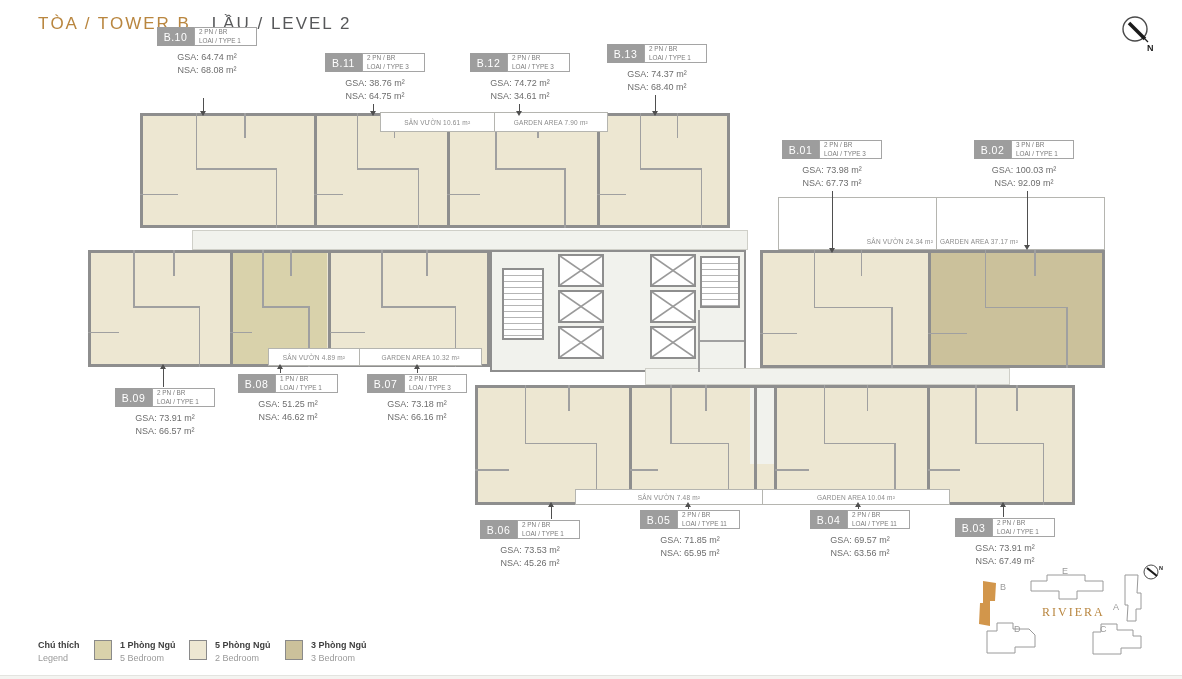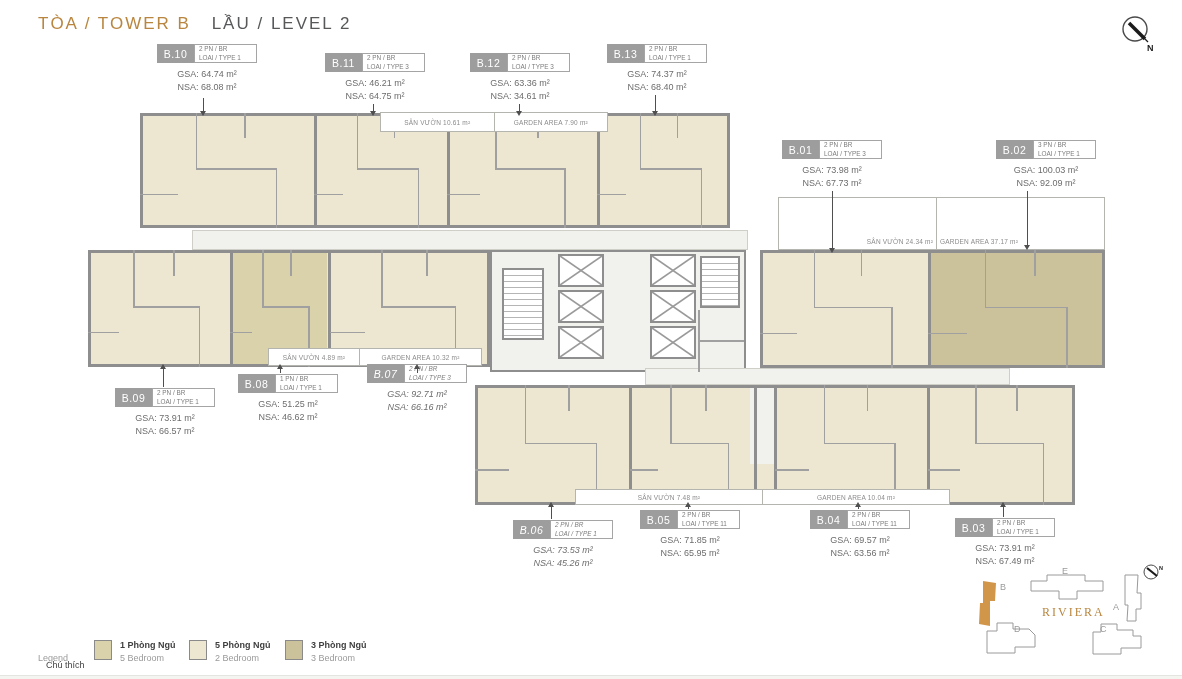--- a/index.html
+++ b/index.html
@@ -42,21 +42,21 @@
   .c-type{flex:1;background:#fff;border:1px solid #a5a5a5;color:#7c7c7c;font-size:6.4px;
           line-height:1.3;display:flex;flex-direction:column;justify-content:center;
           align-items:flex-start;padding-left:4px;text-align:left;box-sizing:border-box;}
   .c-metric{font-size:9px;color:var(--metric);margin-top:6px;white-space:nowrap;}
   .c-metric.n2{margin-top:3px;}
   .leader{position:absolute;width:1px;background:#4f4f4f;}
   .ah{position:absolute;width:0;height:0;border-left:3.5px solid transparent;border-right:3.5px solid transparent;}
   .ah.down{border-top:5px solid #4f4f4f;}
   .ah.up{border-bottom:5px solid #4f4f4f;}
   
-  .legend-title{position:absolute;left:46px;top:640px;font-size:9px;font-weight:normal;color:#3f3f3f;margin-top:20px;}
+  .legend-title{position:absolute;left:38px;top:640px;font-size:9px;font-weight:bold;color:#3f3f3f;}
   .legend-sub{position:absolute;left:38px;top:653px;font-size:9px;color:#9a9a9a;}
   .legend-item{position:absolute;top:640px;}
   .swatch{position:absolute;width:18px;height:20px;border:1px solid #8a8a8a;box-sizing:border-box;}
   .li-label{position:absolute;left:26px;top:0;font-size:9px;font-weight:bold;color:#3f3f3f;white-space:nowrap;}
   .li-sub{position:absolute;left:26px;top:13px;font-size:9px;color:#9a9a9a;white-space:nowrap;}
   
   .sitemap{position:absolute;left:962px;top:560px;width:210px;height:112px;}
   .sm{position:absolute;}
   .sm-letter{position:absolute;font-size:9px;color:#9a9a9a;}
   .riviera{position:absolute;left:80px;top:45px;font-family:"Liberation Serif",serif;
@@ -222,55 +222,55 @@
   <div class="garden" style="left:268px;top:348px;width:214px;height:18px;">
     <div class="cell" style="flex:0 0 84px;">SÂN VƯỜN 4.89 m²</div>
     <div class="cell">GARDEN AREA 10.32 m²</div>
   </div>
   <div class="garden" style="left:575px;top:489px;width:375px;height:16px;">
     <div class="cell">SÂN VƯỜN 7.48 m²</div>
     <div class="cell">GARDEN AREA 10.04 m²</div>
   </div>
 
   <div id="callouts">
-      <div class="callout" style="left: 157px; top: 44px;">
+      <div class="callout" style="left: 157px; top: 27px;">
         <div class="c-head">
           <div class="c-id">B.10</div>
           <div class="c-type">
             <div class="">2 PN / BR</div>
             <div class="">LOAI / TYPE 1</div>
           </div>
         </div>
         <div class="c-metric">GSA: 64.74 m²</div>
         <div class="c-metric n2">NSA: 68.08 m²</div>
       </div>
       <div class="leader" style="left: 203px; top: 98px; height: 14px;"></div>
       <div class="ah down" style="left: 200px; top: 111px;"></div>
       <div class="callout" style="left: 325px; top: 53px;">
         <div class="c-head">
           <div class="c-id">B.11</div>
           <div class="c-type">
             <div class="">2 PN / BR</div>
             <div class="">LOAI / TYPE 3</div>
           </div>
         </div>
-        <div class="c-metric">GSA: 46.21 m²</div>
+        <div class="c-metric">GSA: 38.76 m²</div>
         <div class="c-metric n2">NSA: 64.75 m²</div>
       </div>
       <div class="leader" style="left: 373px; top: 104px; height: 8px;"></div>
       <div class="ah down" style="left: 370px; top: 111px;"></div>
       <div class="callout" style="left: 470px; top: 53px;">
         <div class="c-head">
           <div class="c-id">B.12</div>
           <div class="c-type">
             <div class="">2 PN / BR</div>
             <div class="">LOAI / TYPE 3</div>
           </div>
         </div>
-        <div class="c-metric">GSA: 63.36 m²</div>
+        <div class="c-metric">GSA: 74.72 m²</div>
         <div class="c-metric n2">NSA: 34.61 m²</div>
       </div>
       <div class="leader" style="left: 519px; top: 104px; height: 8px;"></div>
       <div class="ah down" style="left: 516px; top: 111px;"></div>
       <div class="callout" style="left: 607px; top: 44px;">
         <div class="c-head">
           <div class="c-id">B.13</div>
           <div class="c-type">
             <div class="">2 PN / BR</div>
             <div class="">LOAI / TYPE 1</div>
@@ -287,21 +287,21 @@
           <div class="c-type">
             <div class="">2 PN / BR</div>
             <div class="">LOAI / TYPE 3</div>
           </div>
         </div>
         <div class="c-metric">GSA: 73.98 m²</div>
         <div class="c-metric n2">NSA: 67.73 m²</div>
       </div>
       <div class="leader" style="left: 832px; top: 191px; height: 58px;"></div>
       <div class="ah down" style="left: 829px; top: 248px;"></div>
-      <div class="callout" style="left: 996px; top: 140px;">
+      <div class="callout" style="left: 974px; top: 140px;">
         <div class="c-head">
           <div class="c-id">B.02</div>
           <div class="c-type">
             <div class="">3 PN / BR</div>
             <div class="">LOAI / TYPE 1</div>
           </div>
         </div>
         <div class="c-metric">GSA: 100.03 m²</div>
         <div class="c-metric n2">NSA: 92.09 m²</div>
       </div>
@@ -326,34 +326,34 @@
           <div class="c-type">
             <div class="">1 PN / BR</div>
             <div class="">LOAI / TYPE 1</div>
           </div>
         </div>
         <div class="c-metric">GSA: 51.25 m²</div>
         <div class="c-metric n2">NSA: 46.62 m²</div>
       </div>
       <div class="leader" style="left: 280px; top: 368px; height: 5px;"></div>
       <div class="ah up" style="left: 277px; top: 364px;"></div>
-      <div class="callout" style="left: 367px; top: 364px; font-style: italic;">
+      <div class="callout" style="left: 367px; top: 374px;">
         <div class="c-head">
           <div class="c-id">B.07</div>
           <div class="c-type">
             <div class="">2 PN / BR</div>
             <div class="">LOAI / TYPE 3</div>
           </div>
         </div>
-        <div class="c-metric">GSA: 92.71 m²</div>
+        <div class="c-metric">GSA: 73.18 m²</div>
         <div class="c-metric n2">NSA: 66.16 m²</div>
       </div>
       <div class="leader" style="left: 417px; top: 368px; height: 5px;"></div>
       <div class="ah up" style="left: 414px; top: 364px;"></div>
-      <div class="callout" style="left: 513px; top: 520px; font-style: italic;">
+      <div class="callout" style="left: 480px; top: 520px;">
         <div class="c-head">
           <div class="c-id">B.06</div>
           <div class="c-type">
             <div class="">2 PN / BR</div>
             <div class="">LOAI / TYPE 1</div>
           </div>
         </div>
         <div class="c-metric">GSA: 73.53 m²</div>
         <div class="c-metric n2">NSA: 45.26 m²</div>
       </div>

